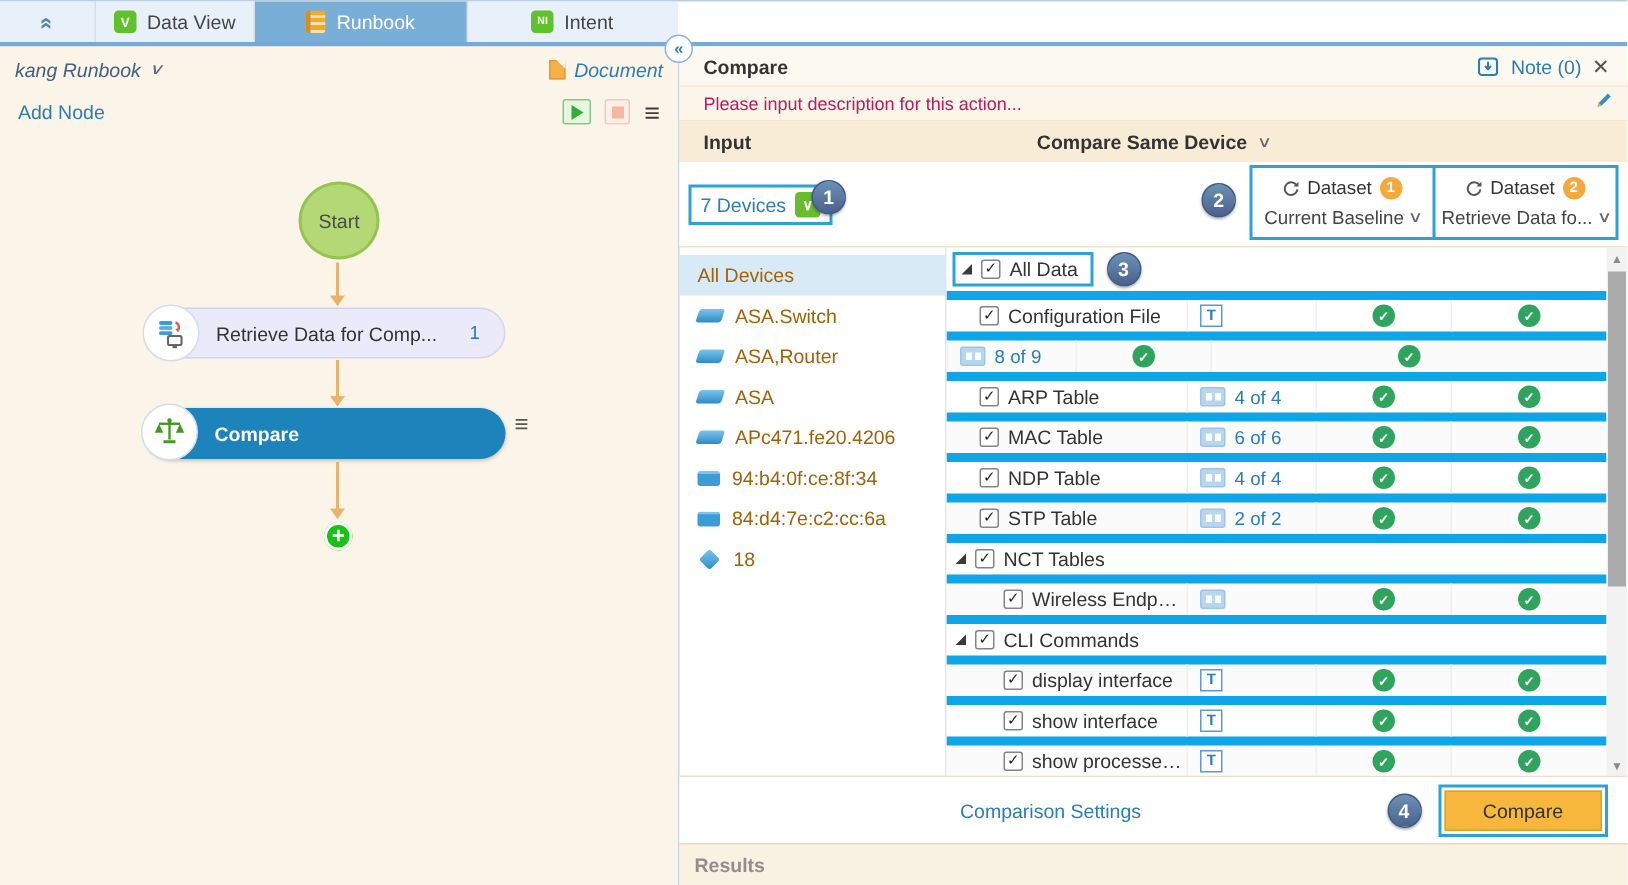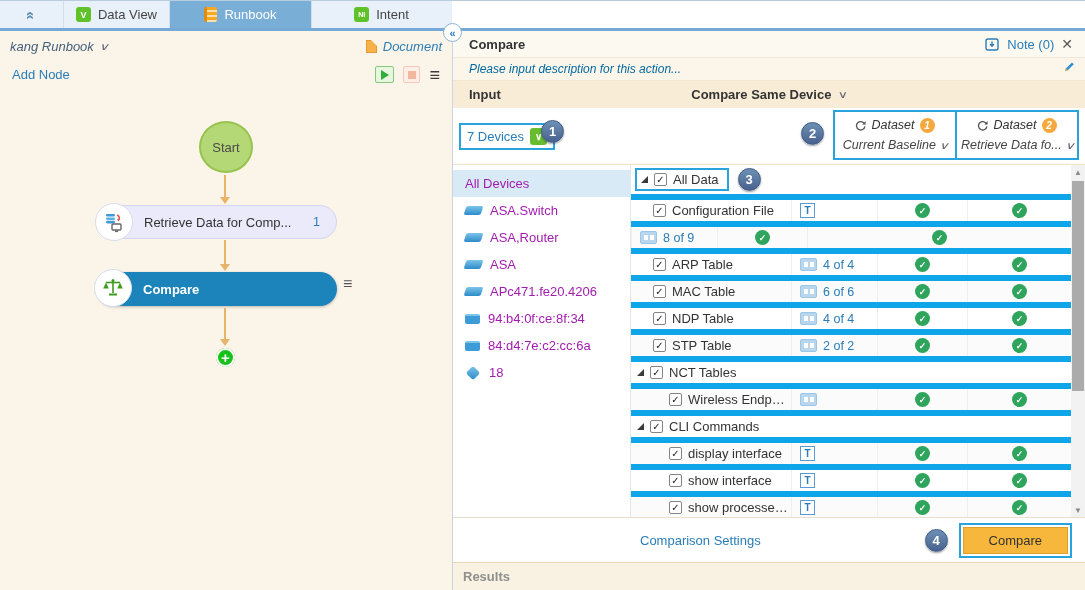--- a/index.html
+++ b/index.html
@@ -54,44 +54,44 @@
   .node-menu { position:absolute; left:343px; top:156px; font-size:16px; color:#555; cursor:pointer; }
   .plus-node { position:absolute; left:216px; top:229px; width:19px; height:19px; border-radius:50%; background:#17c217; color:#fff; display:flex; align-items:center; justify-content:center; font-size:15px; font-weight:bold; line-height:1; cursor:pointer; box-shadow:0 0 0 2px #fff inset; }
 
   
   .rpanel { position:absolute; left:452px; top:31px; width:633px; height:559px; background:#fff; border-left:1px solid #c9d5df; display:flex; flex-direction:column; }
   .collapse-circle { position:absolute; left:-10px; top:-8px; width:19px; height:19px; border-radius:50%; background:#fff; border:1px solid #8ab4d6; color:#2a7db8; display:flex; align-items:center; justify-content:center; font-size:11px; font-weight:bold; z-index:6; cursor:pointer; }
   .phead { height:26px; background:#fcf9f1; display:flex; align-items:center; padding:0 12px 0 16px; }
   .phead .title { font-weight:bold; }
   .phead .right { margin-left:auto; display:flex; align-items:center; gap:7px; }
   .close-x { color:#555; font-size:14px; cursor:pointer; }
-  .desc-row { height:24px; background:#fcf6ea; border-top:1px solid #f3ead7; border-bottom:1px solid #f0e6ce; display:flex; align-items:center; padding:0 10px 0 16px; font-style:italic; color:#0369a1; font-size:12px; }
+  .desc-row { height:24px; background:#fcf6ea; border-top:1px solid #f3ead7; border-bottom:1px solid #f0e6ce; display:flex; align-items:center; padding:0 10px 0 16px; color:#be185d; font-size:12px; }
   .desc-row .pencil { margin-left:auto; cursor:pointer; }
   .input-row { height:27px; background:#f8ecd7; display:flex; align-items:center; padding:0 16px; font-weight:bold; position:relative; }
   .mode-dd { position:absolute; left:50%; transform:translateX(-50%); display:flex; align-items:center; gap:8px; cursor:pointer; }
   .mode-dd .chev { font-weight:normal; }
 
   .selector-row { height:56px; background:#fff; position:relative; flex:none; }
   .ann-box { border:2px solid #29a3dc; }
   .devices-box { position:absolute; left:6px; top:15px; padding:3px 6px; display:flex; align-items:center; gap:6px; cursor:pointer; }
   .devices-box .txt { color:#2a7db8; }
   .green-dd { width:17px; height:17px; background:#68bd2f; border-radius:3px; color:#fff; display:flex; align-items:center; justify-content:center; font-size:10px; font-weight:bold; }
   .abadge { width:23px; height:23px; border-radius:50%; background:linear-gradient(#6c91b5,#49618d); border:1px solid #3f5a84; color:#fff; font-weight:bold; font-size:13px; display:flex; align-items:center; justify-content:center; box-shadow:0 1px 2px rgba(0,0,0,.35); }
   .b1 { position:absolute; left:88px; top:12px; }
   .b2 { position:absolute; left:348px; top:14px; }
   .dataset-box { position:absolute; left:380px; top:2px; width:246px; height:50px; display:flex; }
-  .ds-col { flex:1; display:flex; flex-direction:column; align-items:center; justify-content:space-evenly; font-size:12.5px;font-style:italic; }
+  .ds-col { flex:1; display:flex; flex-direction:column; align-items:center; justify-content:space-evenly; font-size:12.5px; }
   .ds-col + .ds-col { border-left:2px solid #29a3dc; }
   .ds-top { display:flex; align-items:center; gap:5px; }
   .obadge { width:15px; height:15px; border-radius:50%; background:#f5a93d; color:#fff; font-size:10px; font-weight:bold; display:flex; align-items:center; justify-content:center; }
   .ds-val { display:flex; align-items:center; gap:4px; color:#444; cursor:pointer; white-space:nowrap; }
 
   .content { flex:none; height:353px; display:flex; border-top:1px solid #f0e4cc; overflow:hidden; }
   .device-list { width:178px; border-right:1px solid #e6e6e6; padding-top:5px; overflow:hidden; }
-  .dev-item { height:27px; display:flex; align-items:center; gap:8px; padding-left:12px; cursor:pointer; color:#a21caf; }
+  .dev-item { height:27px; display:flex; align-items:center; gap:8px; padding-left:12px; cursor:pointer; color:#a16207; }
   .dev-item.selected { background:#d8eaf6; }
   .dev-icon { flex:none; display:inline-block; }
   .i-device { width:17px; height:9px; background:linear-gradient(#7cc4ea,#2d8bc9); border-radius:2px; transform:skewX(-18deg); }
   .i-mac { width:15px; height:10px; background:#3d9bd8; border-radius:2px; border-top:2px solid #7cc4ea; }
   .i-node { width:10px; height:10px; background:linear-gradient(135deg,#7cc4ea,#2d8bc9); transform:rotate(45deg); border-radius:2px; margin:0 3px; }
 
   .table-area { flex:1; position:relative; padding-right:14px; overflow:hidden; }
   .thead { height:29px; display:flex; align-items:center; padding-left:4px; }
   .alldata-box { display:flex; align-items:center; gap:6px; padding:2px 8px 2px 4px; }
   .b3 { margin-left:9px; }

